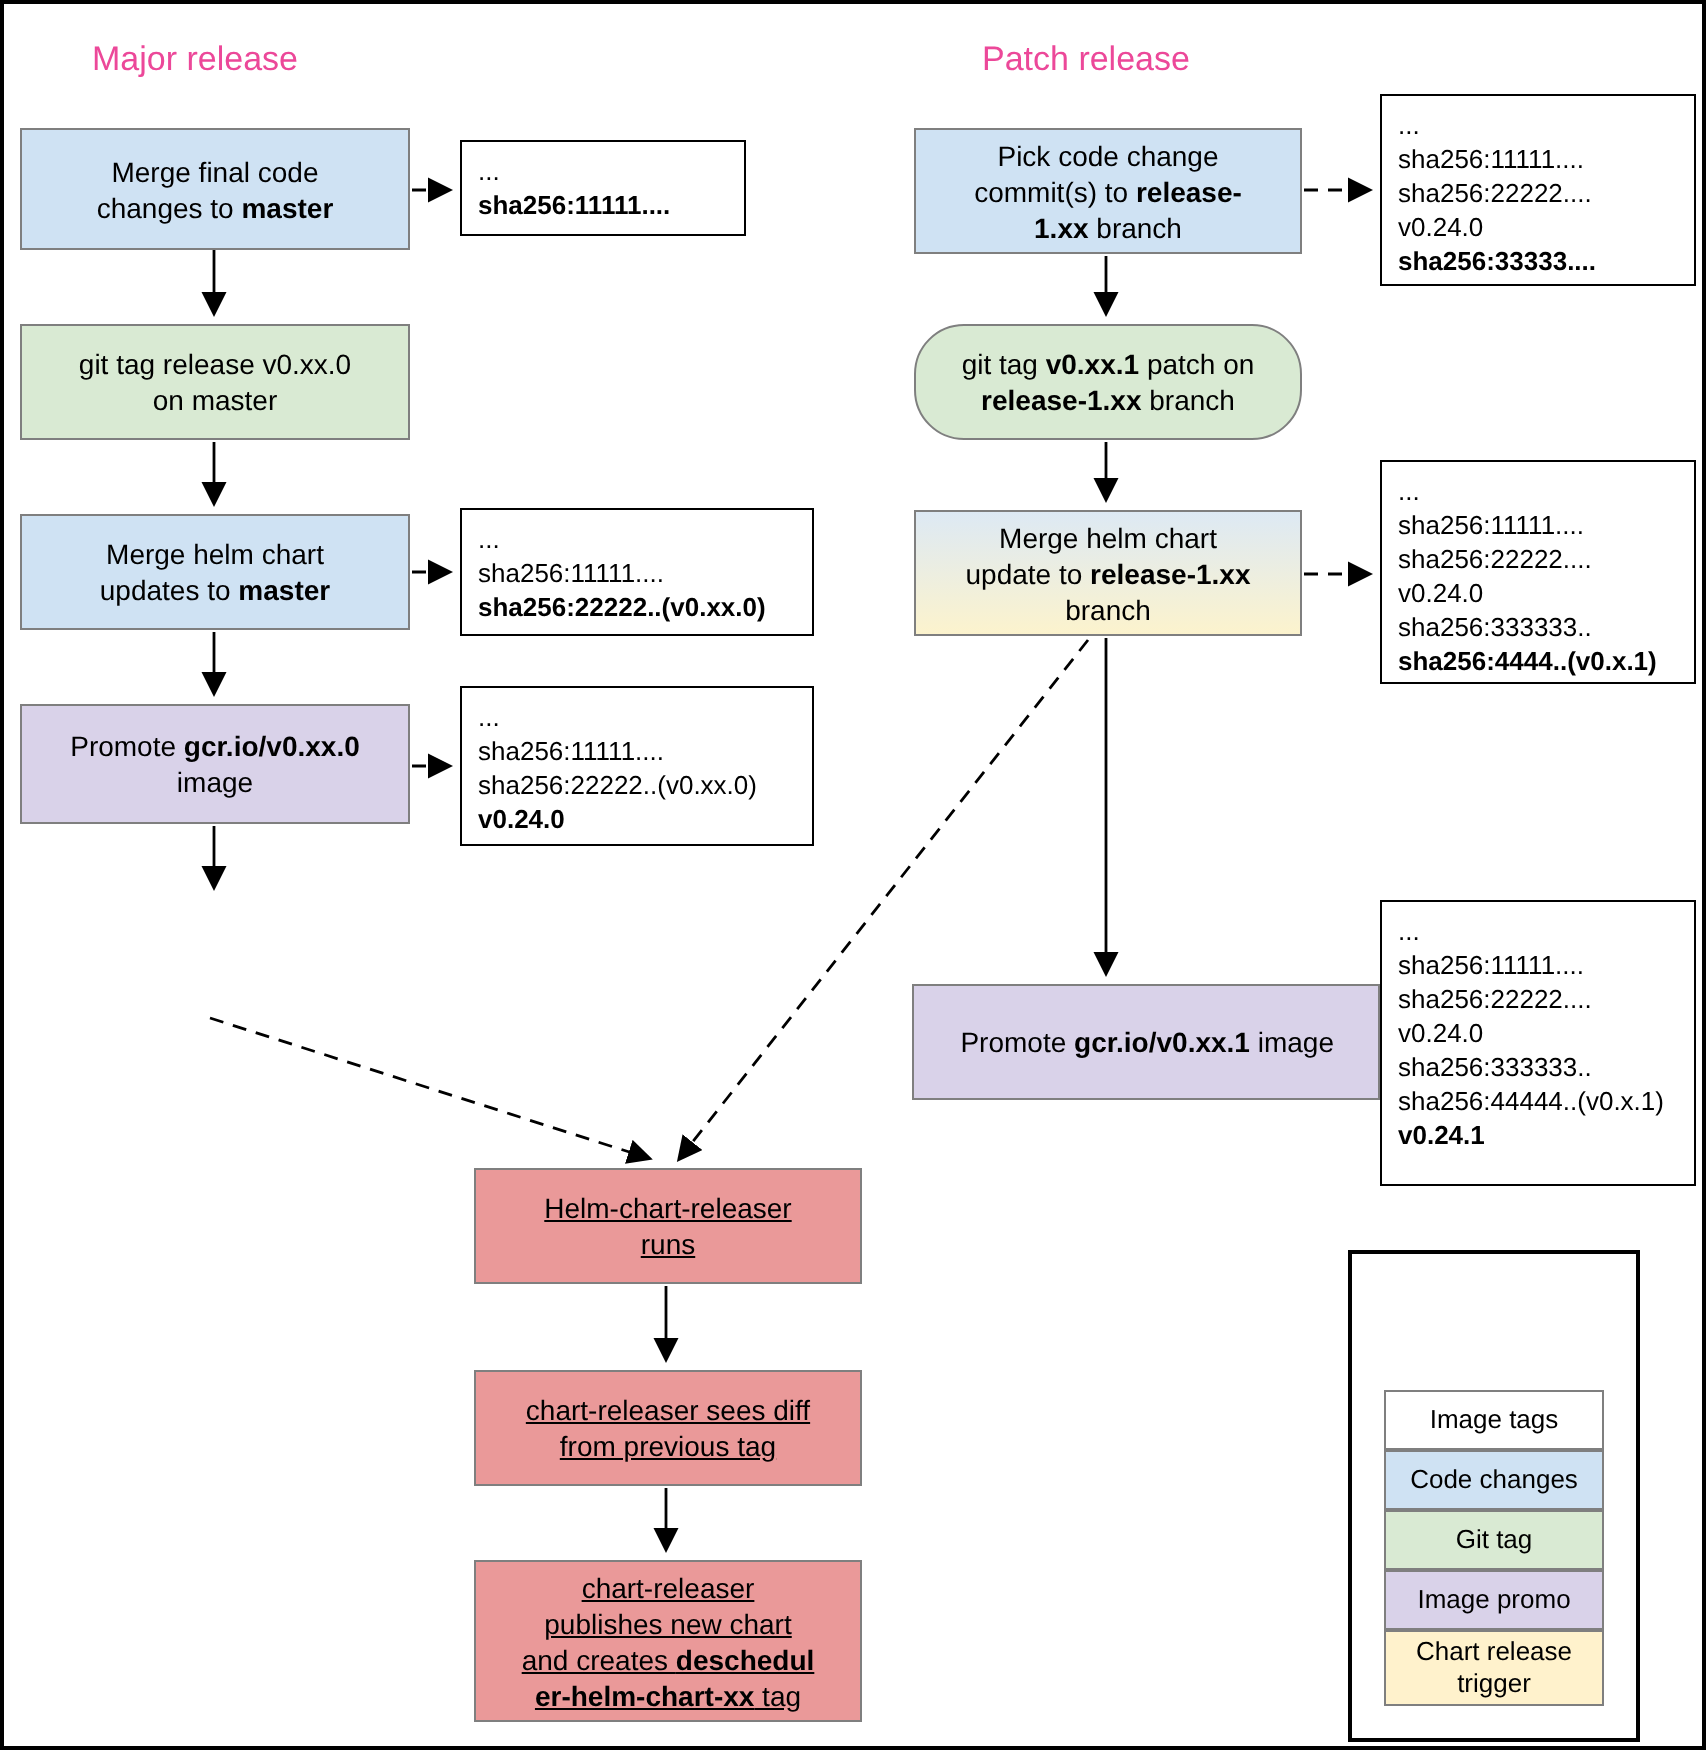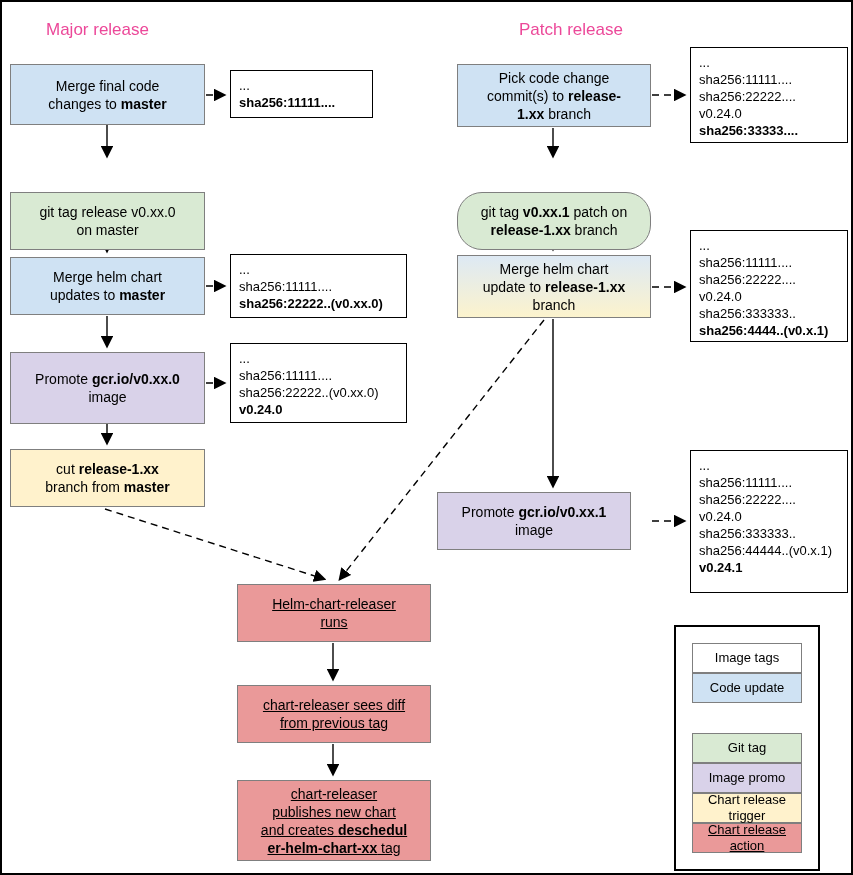--- a/index.html
+++ b/index.html
@@ -5,21 +5,21 @@
   * { margin:0; padding:0; box-sizing:border-box; }
   body { background:#ffffff; font-family:"Liberation Sans", sans-serif; color:#000; }
   .canvas { position:relative; width:853px; height:875px; background:#fff; border:2px solid #000; overflow:hidden; }
   .arrows { position:absolute; left:0; top:0; pointer-events:none; }
   .flow-title { position:absolute; font-size:17px; color:#ec4899; white-space:nowrap; }
   .box { position:absolute; display:flex; align-items:center; justify-content:center;
          border:1px solid #7f7f7f; font-size:14px; line-height:18px; text-align:center;
          padding:4px 22px; }
   .box .txt b { font-weight:700; }
   .blue   { background: var(--c-code-changes, #cfe2f3); }
-  .green  { background: var(--c-git-tag, #d9ead3); margin-top: 30px; }
+  .green  { background: var(--c-git-tag, #d9ead3); }
   .purple { background: var(--c-image-promo, #d9d2e9); }
   .yellow { background: var(--c-chart-release-trigger, #fff2cc); }
   .red    { background: var(--c-chart-release-action, #ea9999); text-decoration: underline; }
   .blend  { background: linear-gradient(180deg, #dde9f4 0%, #fcf3cd 100%); }
   .note { position:absolute; background:#fff; border:1px solid #000; font-size:13px;
           line-height:17px; padding:6px 8px; text-align:left; }
   .note .bold { font-weight:700; }
   .break-all { word-break:break-all; }
   .legend { position:absolute; border:2px solid #000; background:#fff; display:flex;
             flex-direction:column; align-items:center; justify-content:flex-end;
@@ -56,36 +56,33 @@
       <line x1="204" y1="381" x2="222" y2="381" marker-end="url(#ah)"></line>
       <line x1="650" y1="93" x2="682" y2="93" marker-end="url(#ah)"></line>
       <line x1="650" y1="285" x2="682" y2="285" marker-end="url(#ah)"></line>
       <line x1="650" y1="519" x2="682" y2="519" marker-end="url(#ah)"></line>
       <line x1="103" y1="507" x2="322" y2="577" marker-end="url(#ah)"></line>
       <line x1="542" y1="318" x2="338" y2="577" marker-end="url(#ah)"></line>
     </g>
   </svg>
 
   <div class="flow-title" style="left:44px; top:18px;">Major release</div>
-  <div class="flow-title" style="left:489px; top:18px;margin-left:28px;">Patch release</div>
+  <div class="flow-title" style="left:489px; top:18px;">Patch release</div>
 
   <div class="box blue" style="left:8px; top:62px; width:195px; height:61px;">
     <div class="txt"><span>Merge final code changes to </span><b>master</b></div>
   </div>
   <div class="box green" style="left:8px; top:160px; width:195px; height:58px;">
     <div class="txt"><span>git tag release v0.xx.0 on master</span></div>
   </div>
   <div class="box blue" style="left:8px; top:255px; width:195px; height:58px;">
     <div class="txt"><span>Merge helm chart updates to </span><b>master</b></div>
   </div>
-  <div class="box purple" style="left:8px; top:350px; width:195px; height:72px;">
+  <div class="box purple" style="left:8px; top:350px; width:195px; height:60px;">
     <div class="txt"><span>Promote </span><b>gcr.io/v0.xx.0</b><span> image</span></div>
-  </div>
-  <div class="box yellow" style="left:8px; top:447px; width:195px; height:58px;">
-    <div class="txt"><span>cut </span><b>release-1.xx</b><span> branch from </span><b>master</b></div>
   </div>
 
   <div class="note" style="left:228px; top:68px; width:143px; height:48px;">
     <div>...</div>
     <div class="bold">sha256:11111....</div>
   </div>
   <div class="note" style="left:228px; top:252px; width:177px; height:64px;">
     <div>...</div>
     <div>sha256:11111....</div>
     <div class="bold">sha256:22222..(v0.xx.0)</div>
@@ -99,21 +96,21 @@
 
   <div class="box blue" style="left:455px; top:62px; width:194px; height:63px;">
     <div class="txt"><span>Pick code change commit(s) to </span><b>release-1.xx</b><span> branch</span></div>
   </div>
   <div class="box green" style="left:455px; top:160px; width:194px; height:58px;border-radius:25px;">
     <div class="txt"><span>git tag </span><b>v0.xx.1</b><span> patch on </span><b>release-1.xx</b><span> branch</span></div>
   </div>
   <div class="box blend" style="left:455px; top:253px; width:194px; height:63px;">
     <div class="txt"><span>Merge helm chart update to </span><b>release-1.xx</b><span> branch</span></div>
   </div>
-  <div class="box purple" style="left:435px; top:490px; width:194px; height:58px;justify-content:flex-end;">
+  <div class="box purple" style="left:454px; top:490px; width:234px; height:58px;justify-content:flex-end;">
     <div class="txt"><span>Promote </span><b>gcr.io/v0.xx.1</b><span> image</span></div>
   </div>
 
   <div class="note" style="left:688px; top:45px; width:158px; height:96px;">
     <div>...</div>
     <div>sha256:11111....</div>
     <div>sha256:22222....</div>
     <div>v0.24.0</div>
     <div class="bold">sha256:33333....</div>
   </div>
@@ -140,20 +137,19 @@
   </div>
   <div class="box red" style="left:235px; top:683px; width:194px; height:58px;">
     <div class="txt"><span>chart-releaser sees diff from previous tag</span></div>
   </div>
   <div class="box red" style="left:235px; top:778px; width:194px; height:81px;">
     <div class="txt"><span>chart-releaser publishes new chart and creates </span><b class="break-all">descheduler-helm-chart-xx</b><span> tag</span></div>
   </div>
 
   <div class="legend" style="left:672px; top:623px; width:146px; height:246px;">
     <div class="lbox" style="background: var(--c-image-tags, #ffffff);">Image tags</div>
-    <div class="lbox blue">Code update</div>
+    <div class="lbox blue">Code changes</div>
     <div class="lbox green">Git tag</div>
     <div class="lbox purple">Image promo</div>
     <div class="lbox yellow">Chart release trigger</div>
-    <div class="lbox red">Chart release action</div>
   </div>
 
 </div>
 
 </body></html>

